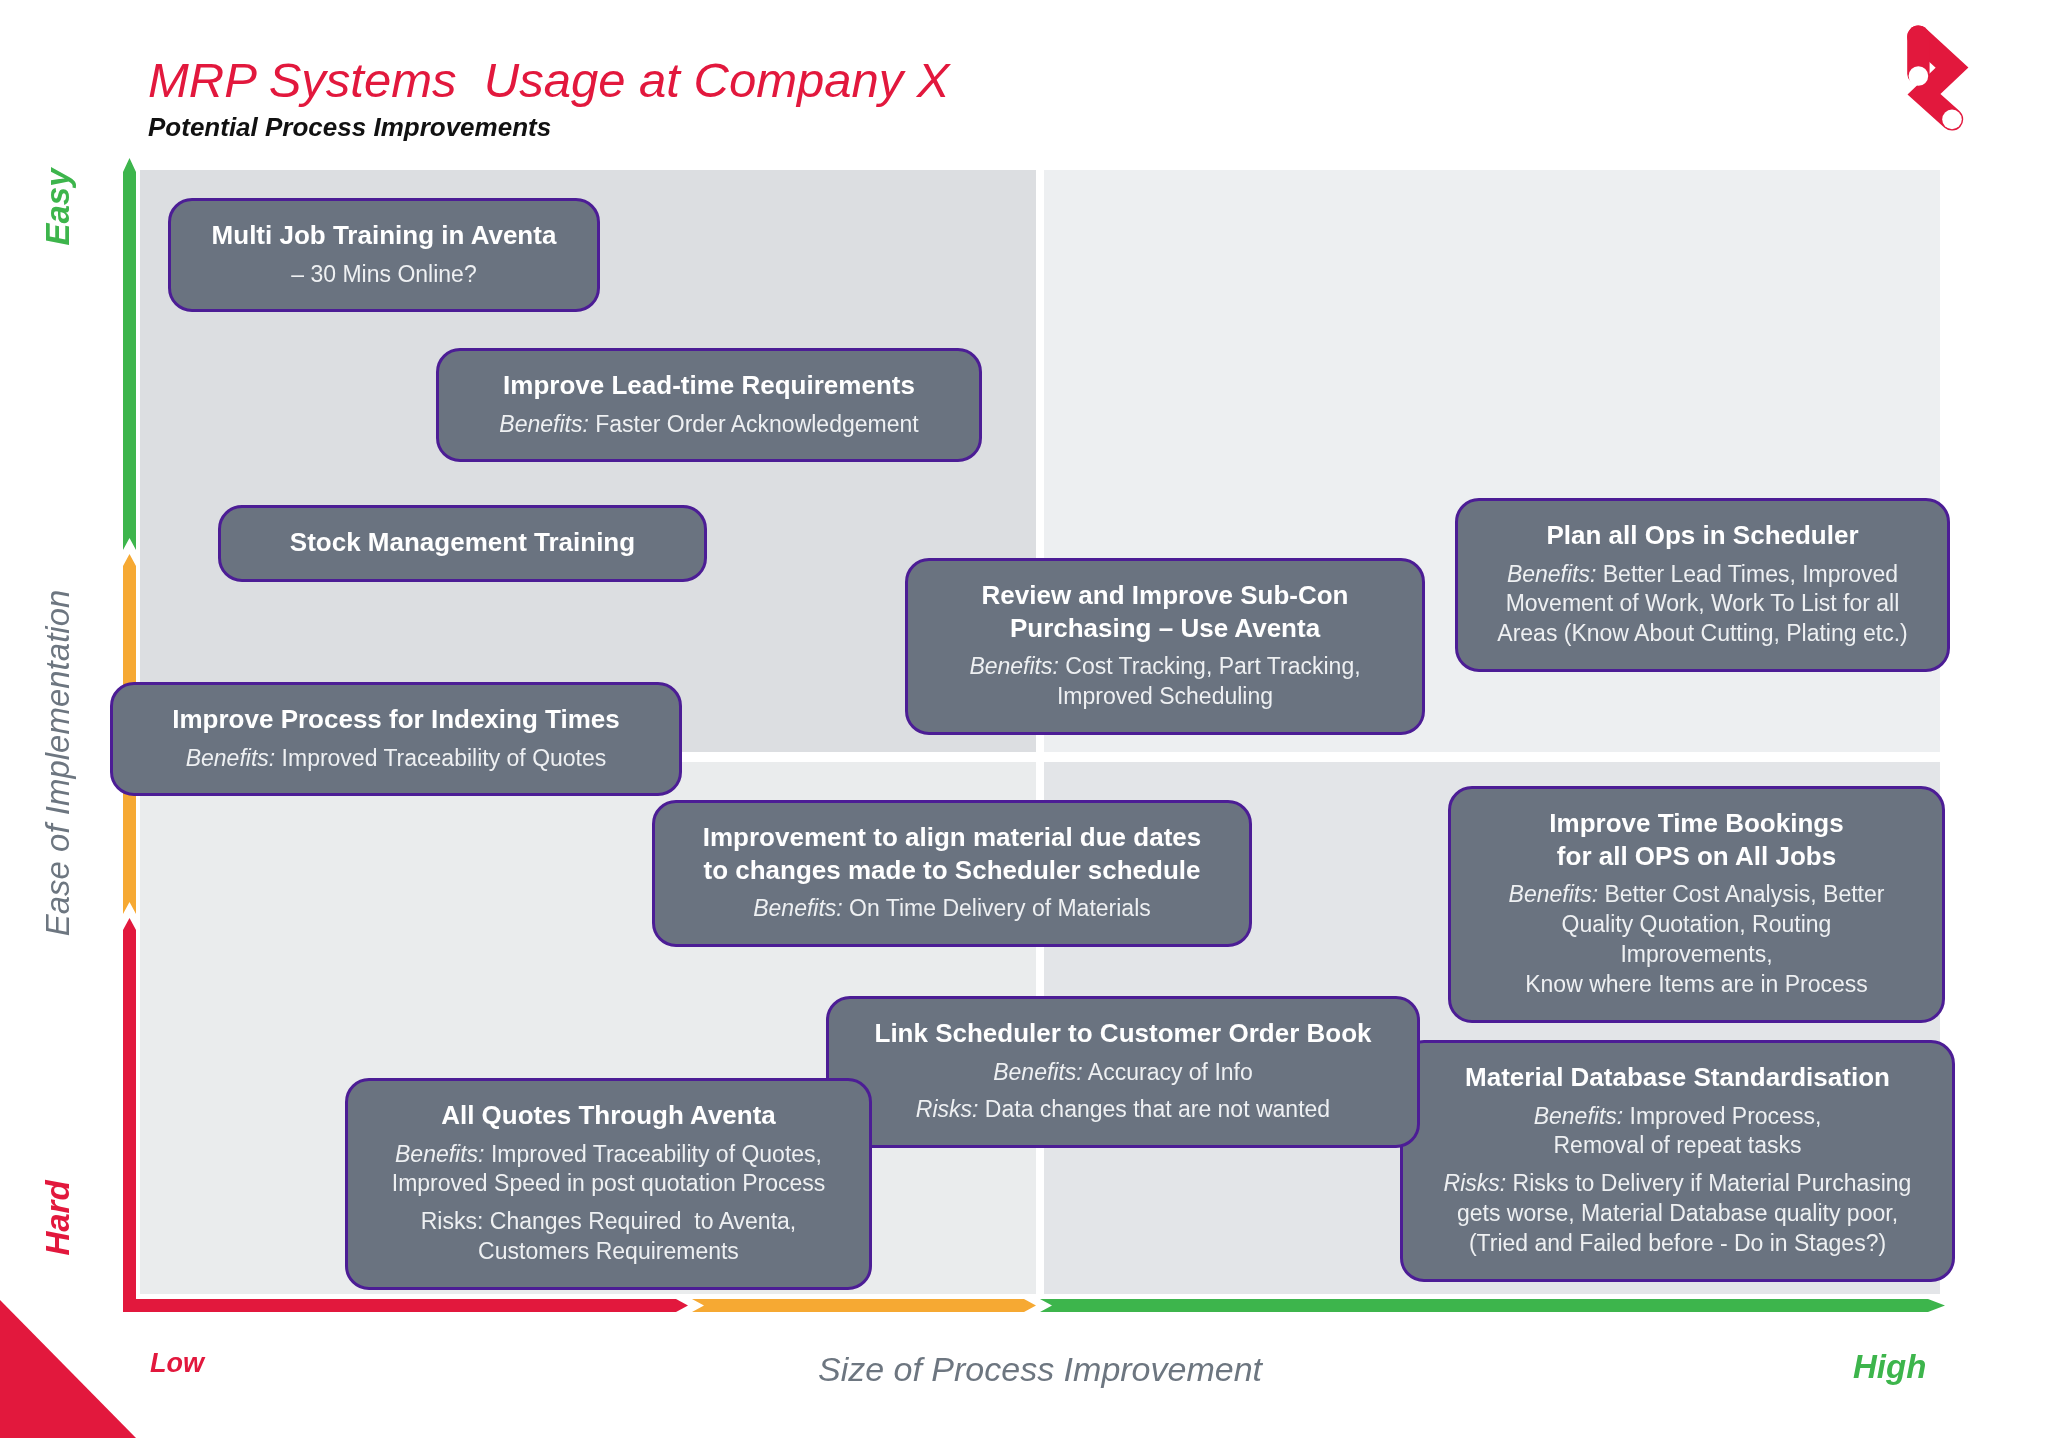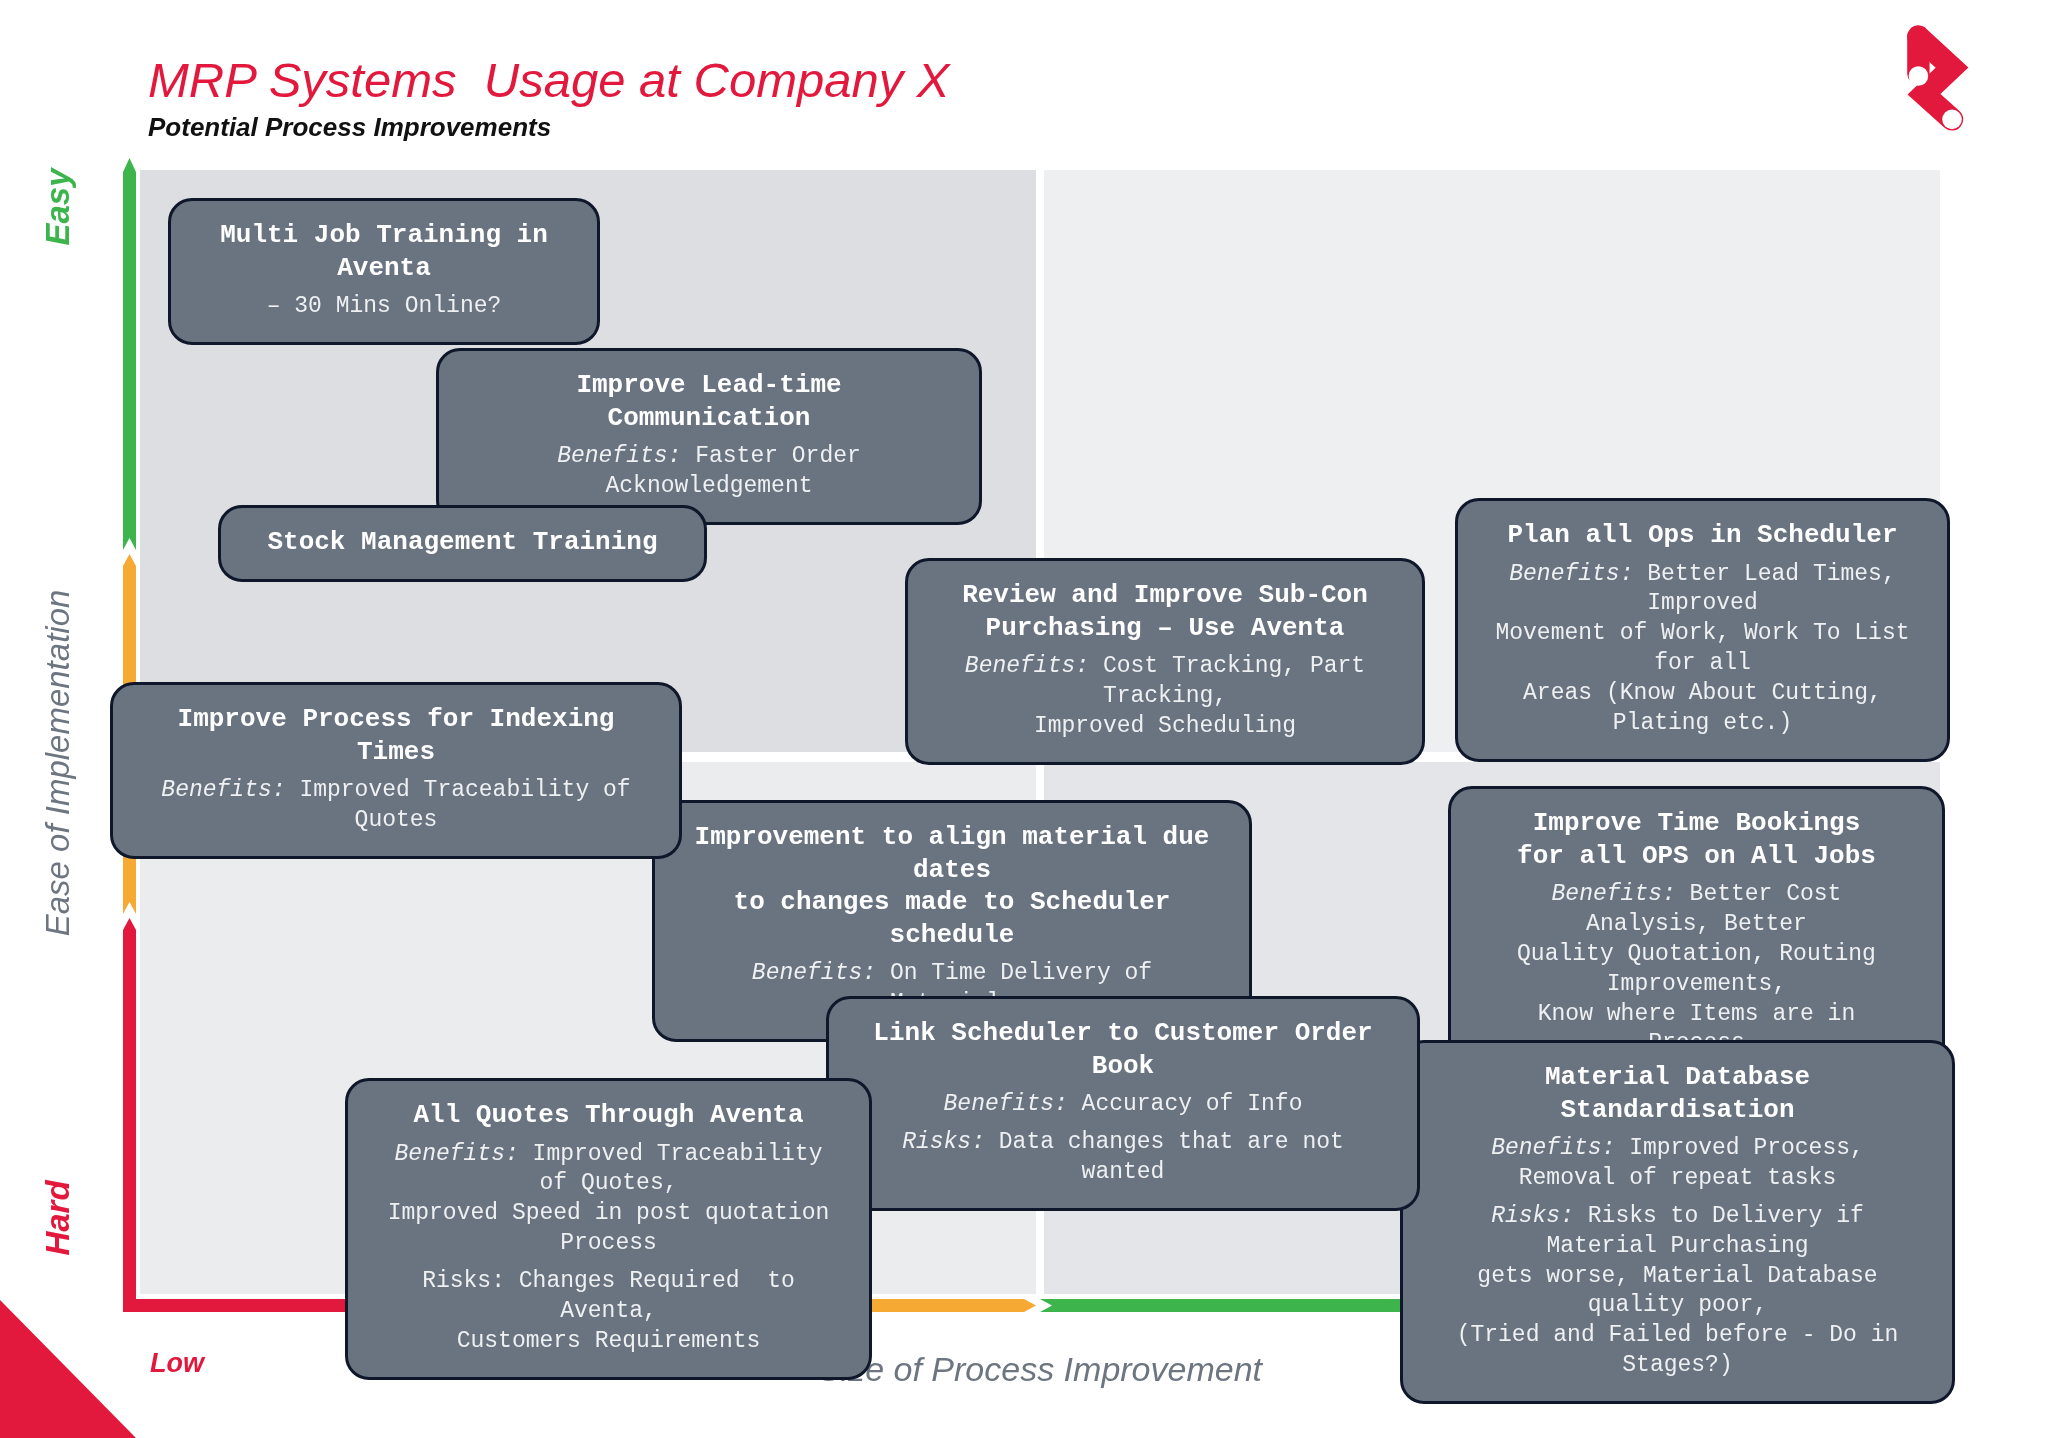--- a/index.html
+++ b/index.html
@@ -51,22 +51,22 @@
   .lbl-hard{left:58px;top:1218px;font-size:33px;font-weight:bold;color:var(--red);}
   .lbl-ease{left:58px;top:763px;font-size:33px;color:var(--axis-gray);}
   .lbl-low{position:absolute;left:150px;top:1348px;font-size:27px;font-weight:bold;
     font-style:italic;color:var(--red);}
   .lbl-high{position:absolute;left:1853px;top:1348px;font-size:33px;font-weight:bold;
     font-style:italic;color:var(--green);}
   .lbl-size{position:absolute;left:140px;top:1350px;width:1800px;text-align:center;
     font-size:34px;font-style:italic;color:var(--axis-gray);}
 
   
-  .node{position:absolute;background:var(--node-fill);border:3px solid #0f172a;
-    border-radius:24px;color:#fff;text-align:center;padding:18px 33px 20px;font-family:Liberation Mono, monospace;}
+  .node{position:absolute;background:var(--node-fill);border:3px solid #4c1d95;
+    border-radius:24px;color:#fff;text-align:center;padding:18px 33px 20px;}
   .node-title{font-size:26px;font-weight:bold;line-height:1.25;white-space:pre-line;}
   .node-section{font-size:23px;line-height:1.3;color:var(--node-text);
     margin-top:8px;white-space:pre-wrap;}
   .node-section .lbl-italic{font-style:italic;}
   .box-multi-job-training{left:168px;top:198px;width:432px;}
   .box-improve-lead-time{left:436px;top:348px;width:546px;}
   .box-stock-management{left:218px;top:505px;width:489px;}
   .box-sub-con-purchasing{left:905px;top:558px;width:520px;}
   .box-plan-all-ops{left:1455px;top:498px;width:495px;}
   .box-procedures-align{left:652px;top:800px;width:600px;}
@@ -112,21 +112,21 @@
   <div class="lbl-low">Low</div>
   <div class="lbl-size">Size of Process Improvement</div>
   <div class="lbl-high">High</div>
 
   <div id="nodes-layer">
       <div class="node box-multi-job-training">
         <div class="node-title">Multi Job Training in Aventa</div>
         <div class="node-section">– 30 Mins Online?</div>
       </div>
       <div class="node box-improve-lead-time">
-        <div class="node-title">Improve Lead-time Communication</div>
+        <div class="node-title">Improve Lead-time Requirements</div>
         <div class="node-section"><span class="lbl-italic">Benefits:</span> Faster Order Acknowledgement</div>
       </div>
       <div class="node box-stock-management">
         <div class="node-title">Stock Management Training</div>
       </div>
       <div class="node box-sub-con-purchasing">
         <div class="node-title">Review and Improve Sub-Con
 Purchasing – Use Aventa</div>
         <div class="node-section"><span class="lbl-italic">Benefits:</span> Cost Tracking, Part Tracking,
 Improved Scheduling</div>

